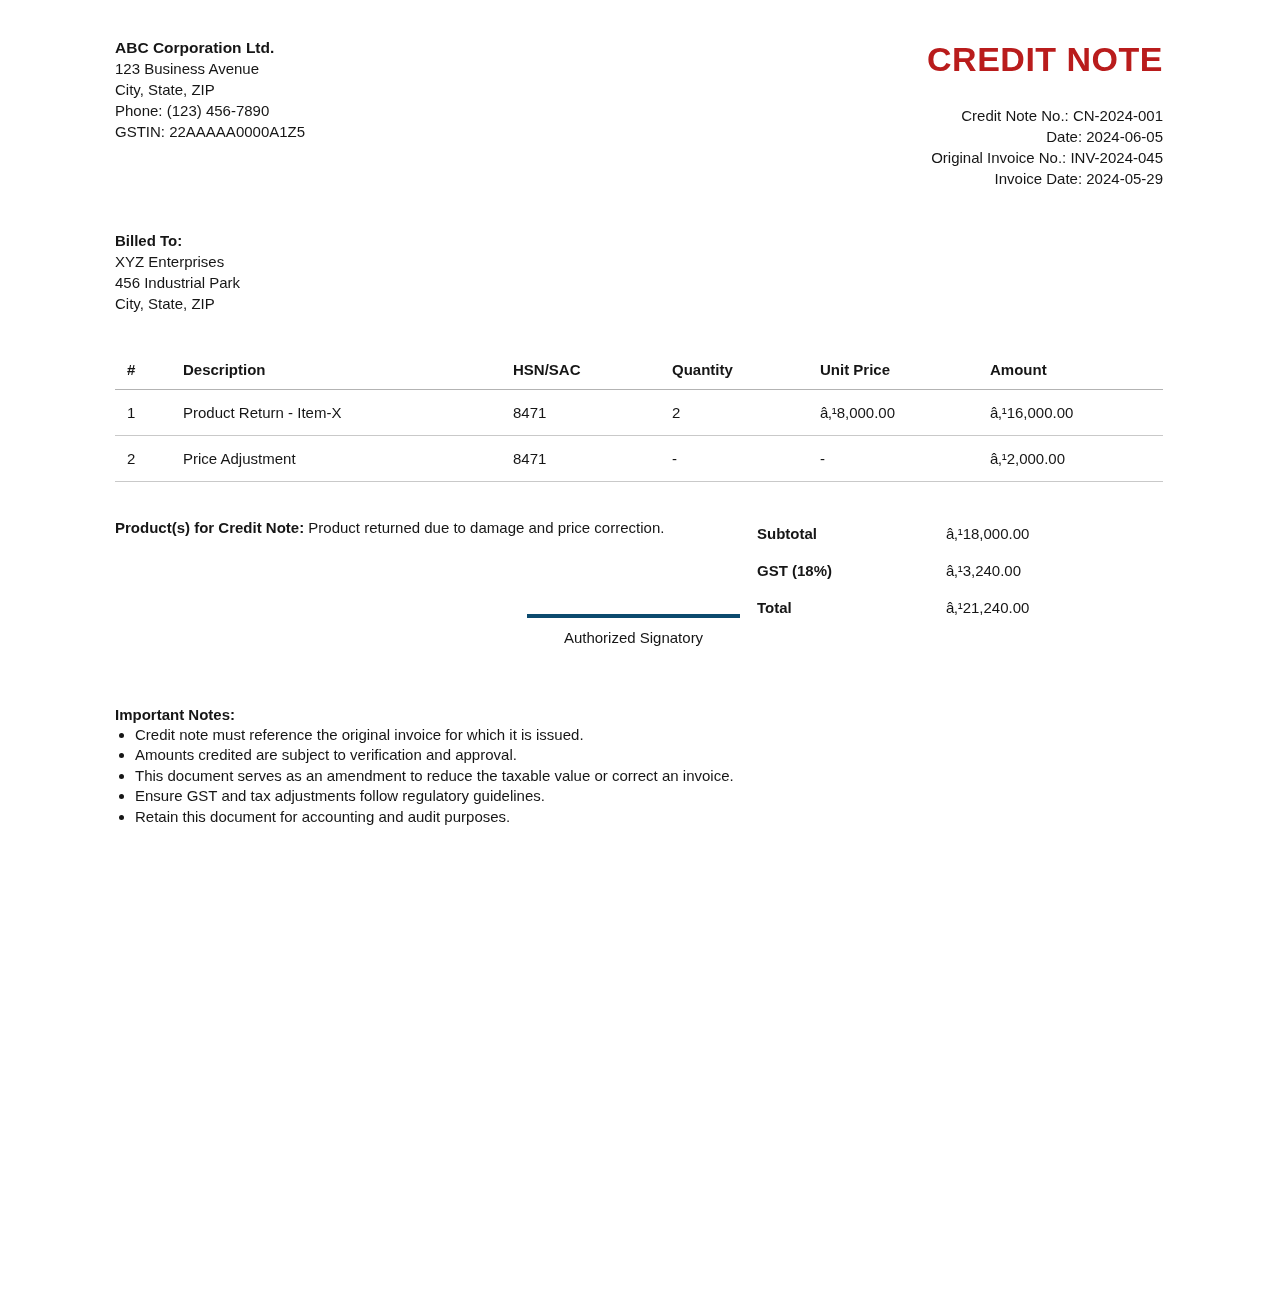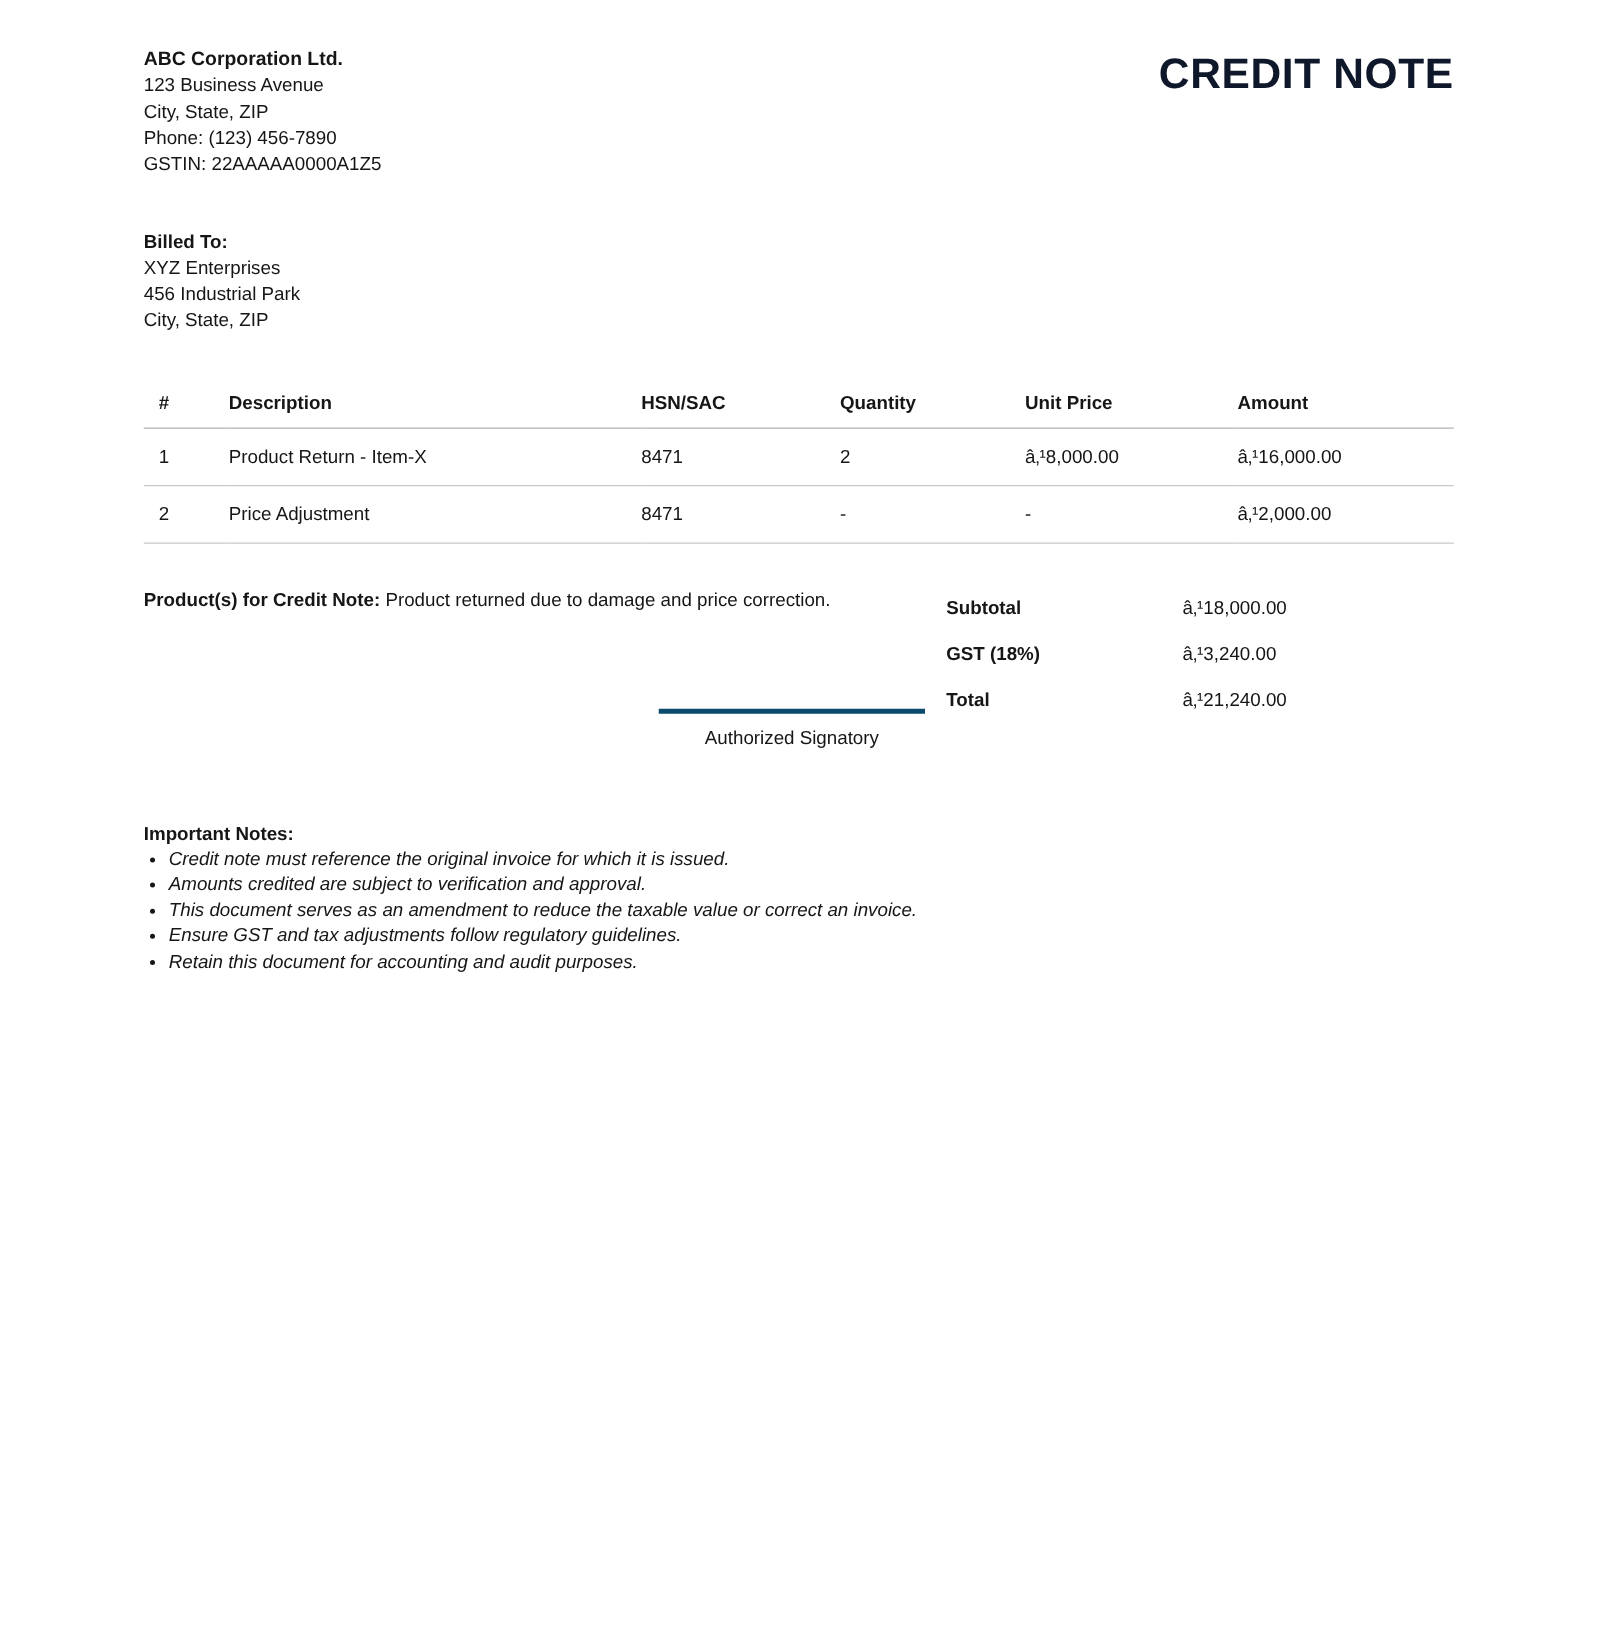--- a/index.html
+++ b/index.html
@@ -13,21 +13,21 @@
     font-size: 15px;
     overflow: hidden;
   }
   .page { padding: 37px 115px 0 115px; }
 
   
   .header { display: flex; justify-content: space-between; align-items: flex-start; }
   .company { line-height: 21px; }
   .company-name { font-weight: 700; font-size: 15.5px; }
   .doc-head { text-align: right; }
-  .doc-title { font-size: 34px; font-weight: 700; line-height: 44px; letter-spacing: 0.5px; color: #0f172a; }
+  .doc-title { font-size: 34px; font-weight: 700; line-height: 44px; letter-spacing: 0.5px; color: #b91c1c; }
   .doc-meta { margin-top: 24px; line-height: 21px; }
 
   
   .billed { margin-top: 41px; line-height: 21px; }
   .billed-label { font-weight: 700; }
 
   
   table.items {
     width: 1048px;
     border-collapse: collapse;
@@ -65,38 +65,44 @@
     line-height: 21px;
   }
   .totals { width: 406px; padding-top: 8px; }
   .totals-row { display: flex; line-height: 17px; margin-bottom: 20px; }
   .totals-label { width: 189px; font-weight: 700; }
   .totals-row.grand .totals-value { font-weight: 400; }
 
   
   .notes { margin-top: 56px; line-height: 21px; }
   .notes-heading { font-weight: 700; }
-  .notes ul { margin: 0; padding-left: 20px; list-style: disc; font-style: italic; }
+  .notes ul { margin: 0; padding-left: 20px; list-style: disc; }
   .notes li { line-height: 20.5px; }
 </style>
 </head>
 <body>
 
 <div class="page">
 
   <div class="header">
     <div class="company">
       <div class="company-name">ABC Corporation Ltd.</div>
       <div class="company-line">123 Business Avenue</div>
       <div class="company-line">City, State, ZIP</div>
       <div class="company-line">Phone: (123) 456-7890</div>
       <div class="company-line">GSTIN: 22AAAAA0000A1Z5</div>
     </div>
     <div class="doc-head">
       <div class="doc-title">CREDIT NOTE</div>
+      <div class="doc-meta">
+        <div>Credit Note No.: CN-2024-001</div>
+        <div>Date: 2024-06-05</div>
+        <div>Original Invoice No.: INV-2024-045</div>
+        <div>Invoice Date: 2024-05-29</div>
+      </div>
     </div>
   </div>
 
   <div class="billed">
     <div class="billed-label">Billed To:</div>
     <div>XYZ Enterprises</div>
     <div>456 Industrial Park</div>
     <div>City, State, ZIP</div>
   </div>
 

